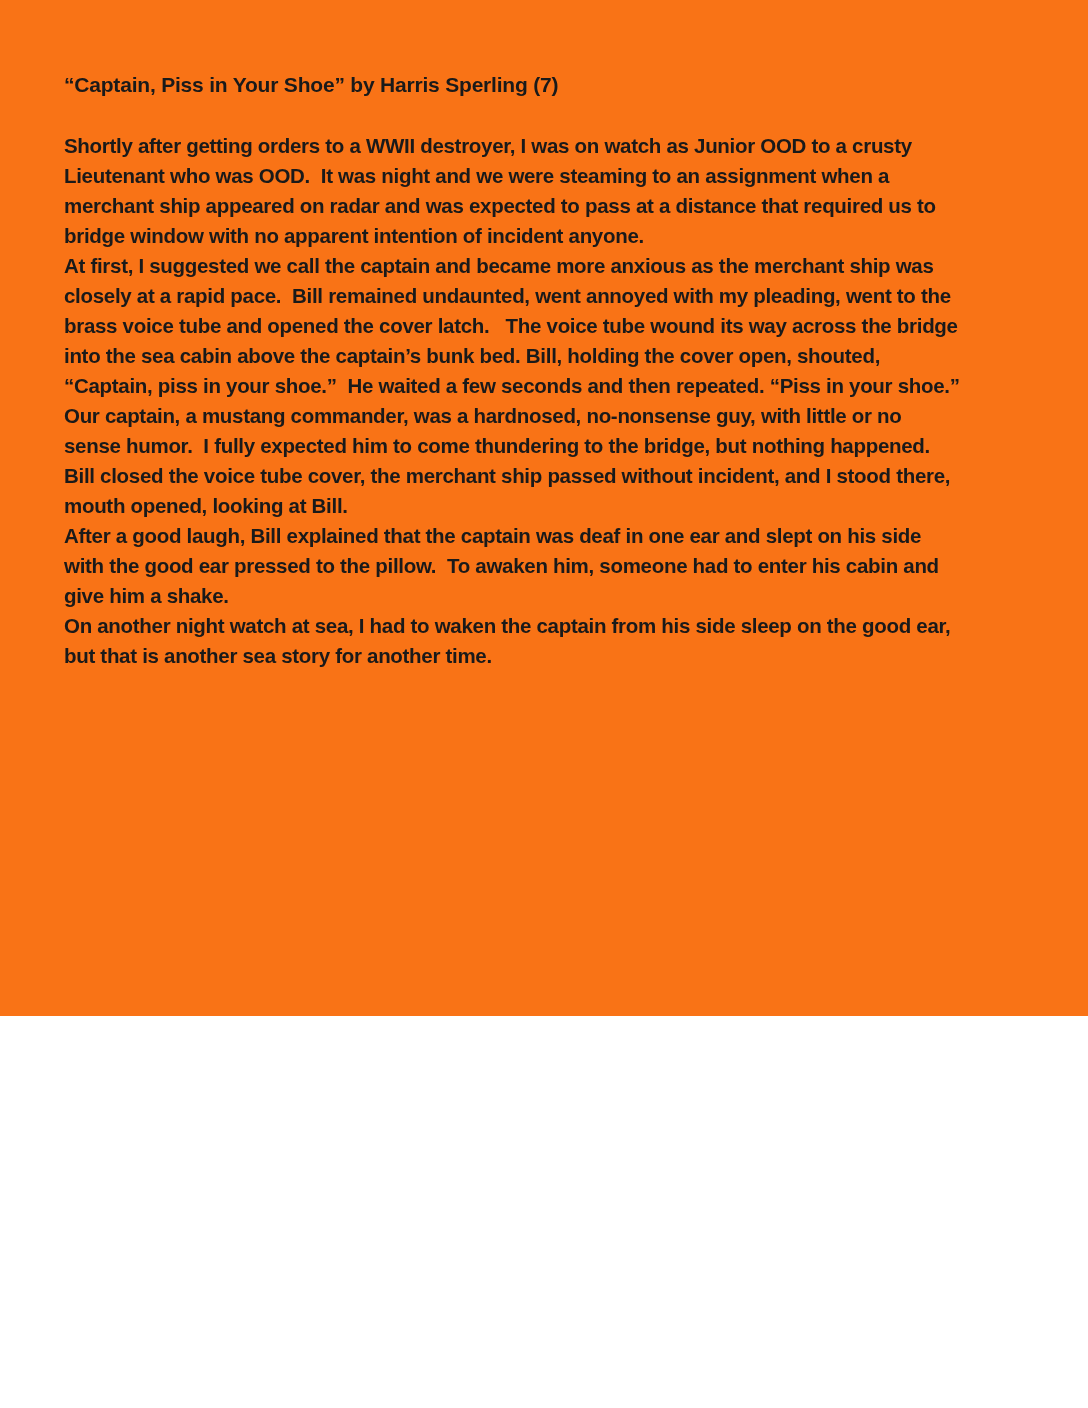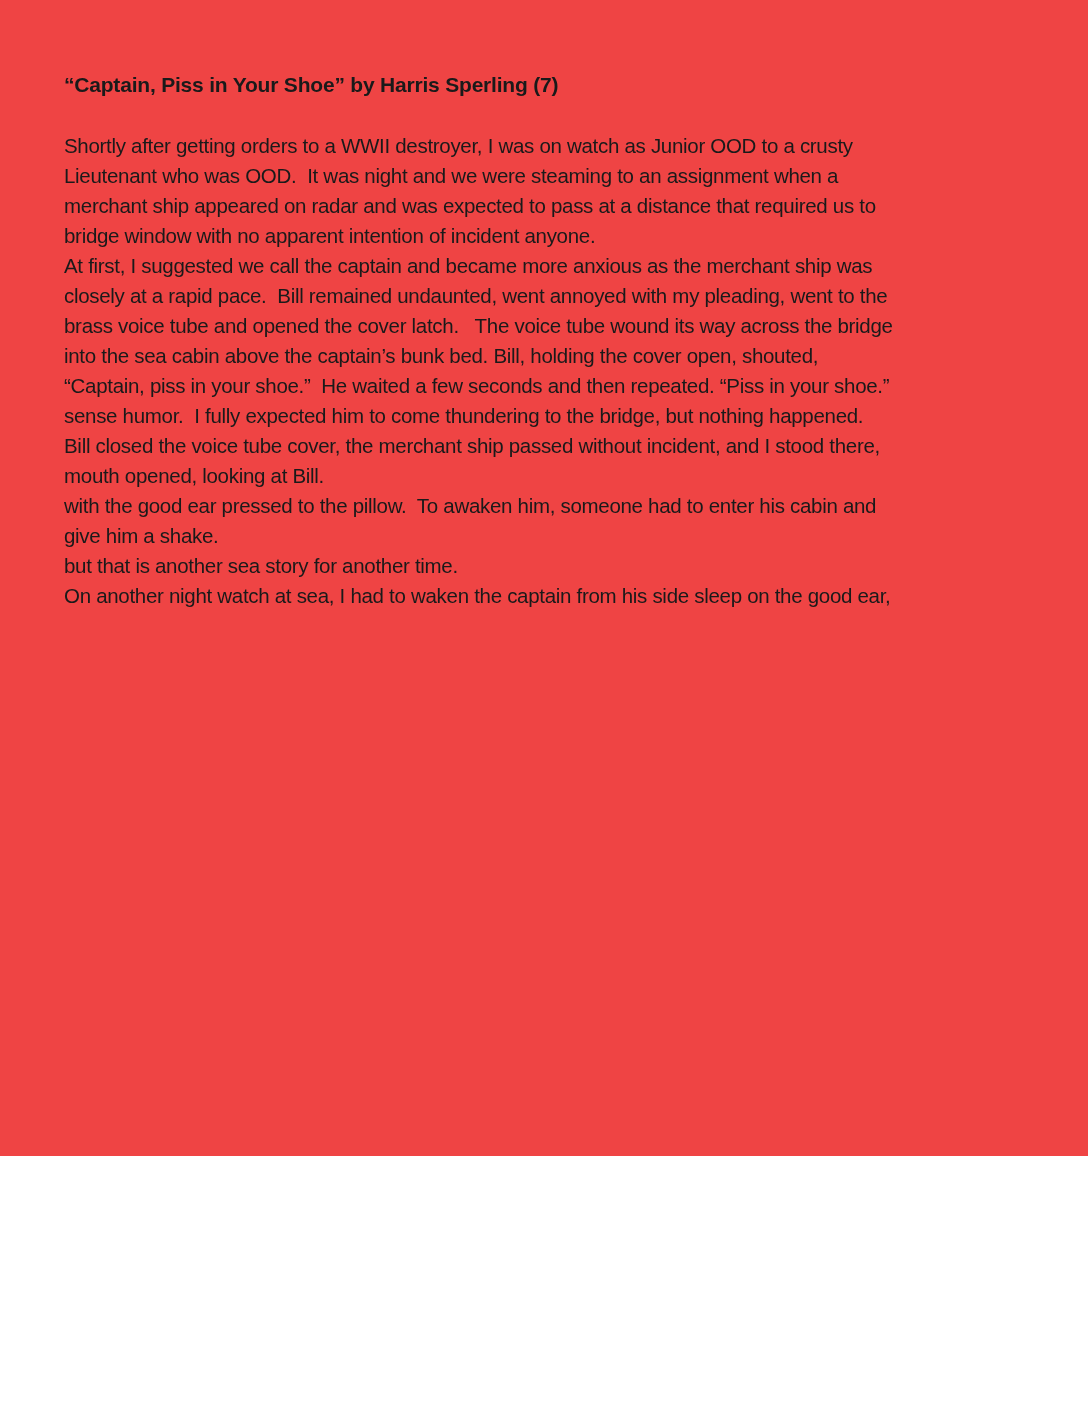--- a/index.html
+++ b/index.html
@@ -3,22 +3,22 @@
 <meta charset="utf-8">
 <style>
   html, body {
     margin: 0;
     padding: 0;
     background: #ffffff;
   }
   .page {
     position: relative;
     width: 1088px;
-    height: 1156px;
-    background: #ef4444;
+    height: 1016px;
+    background: #f97316;
     font-family: "Liberation Sans", sans-serif;
     color: #1a1a1a;
     overflow: hidden;
     box-sizing: border-box;
   }
   .content {
     position: absolute;
     left: 64px;
     top: 70px;
     right: 60px;
@@ -28,21 +28,21 @@
     font-weight: 700;
     line-height: 30px;
     letter-spacing: -0.2px;
     white-space: pre;
   }
   .title-gap {
     height: 31px;
   }
   .text-line {
     font-size: 20.5px;
-    font-weight: 400;
+    font-weight: 700;
     line-height: 30px;
     letter-spacing: -0.3px;
     white-space: pre;
   }
 </style>
 </head>
 <body>
 
 <div class="page">
   <div class="content">
@@ -50,21 +50,23 @@
     <div class="title-gap"></div>
     <div class="text-line">Shortly after getting orders to a WWII destroyer, I was on watch as Junior OOD to a crusty</div>
     <div class="text-line">Lieutenant who was OOD.  It was night and we were steaming to an assignment when a</div>
     <div class="text-line">merchant ship appeared on radar and was expected to pass at a distance that required us to</div>
     <div class="text-line">bridge window with no apparent intention of incident anyone.</div>
     <div class="text-line">At first, I suggested we call the captain and became more anxious as the merchant ship was</div>
     <div class="text-line">closely at a rapid pace.  Bill remained undaunted, went annoyed with my pleading, went to the</div>
     <div class="text-line">brass voice tube and opened the cover latch.   The voice tube wound its way across the bridge</div>
     <div class="text-line">into the sea cabin above the captain’s bunk bed. Bill, holding the cover open, shouted,</div>
     <div class="text-line">“Captain, piss in your shoe.”  He waited a few seconds and then repeated. “Piss in your shoe.”</div>
+    <div class="text-line">Our captain, a mustang commander, was a hardnosed, no-nonsense guy, with little or no</div>
     <div class="text-line">sense humor.  I fully expected him to come thundering to the bridge, but nothing happened.</div>
     <div class="text-line">Bill closed the voice tube cover, the merchant ship passed without incident, and I stood there,</div>
     <div class="text-line">mouth opened, looking at Bill.</div>
+    <div class="text-line">After a good laugh, Bill explained that the captain was deaf in one ear and slept on his side</div>
     <div class="text-line">with the good ear pressed to the pillow.  To awaken him, someone had to enter his cabin and</div>
     <div class="text-line">give him a shake.</div>
+    <div class="text-line">On another night watch at sea, I had to waken the captain from his side sleep on the good ear,</div>
     <div class="text-line">but that is another sea story for another time.</div>
-    <div class="text-line">On another night watch at sea, I had to waken the captain from his side sleep on the good ear,</div>
   </div>
 </div>
 
 </body></html>

